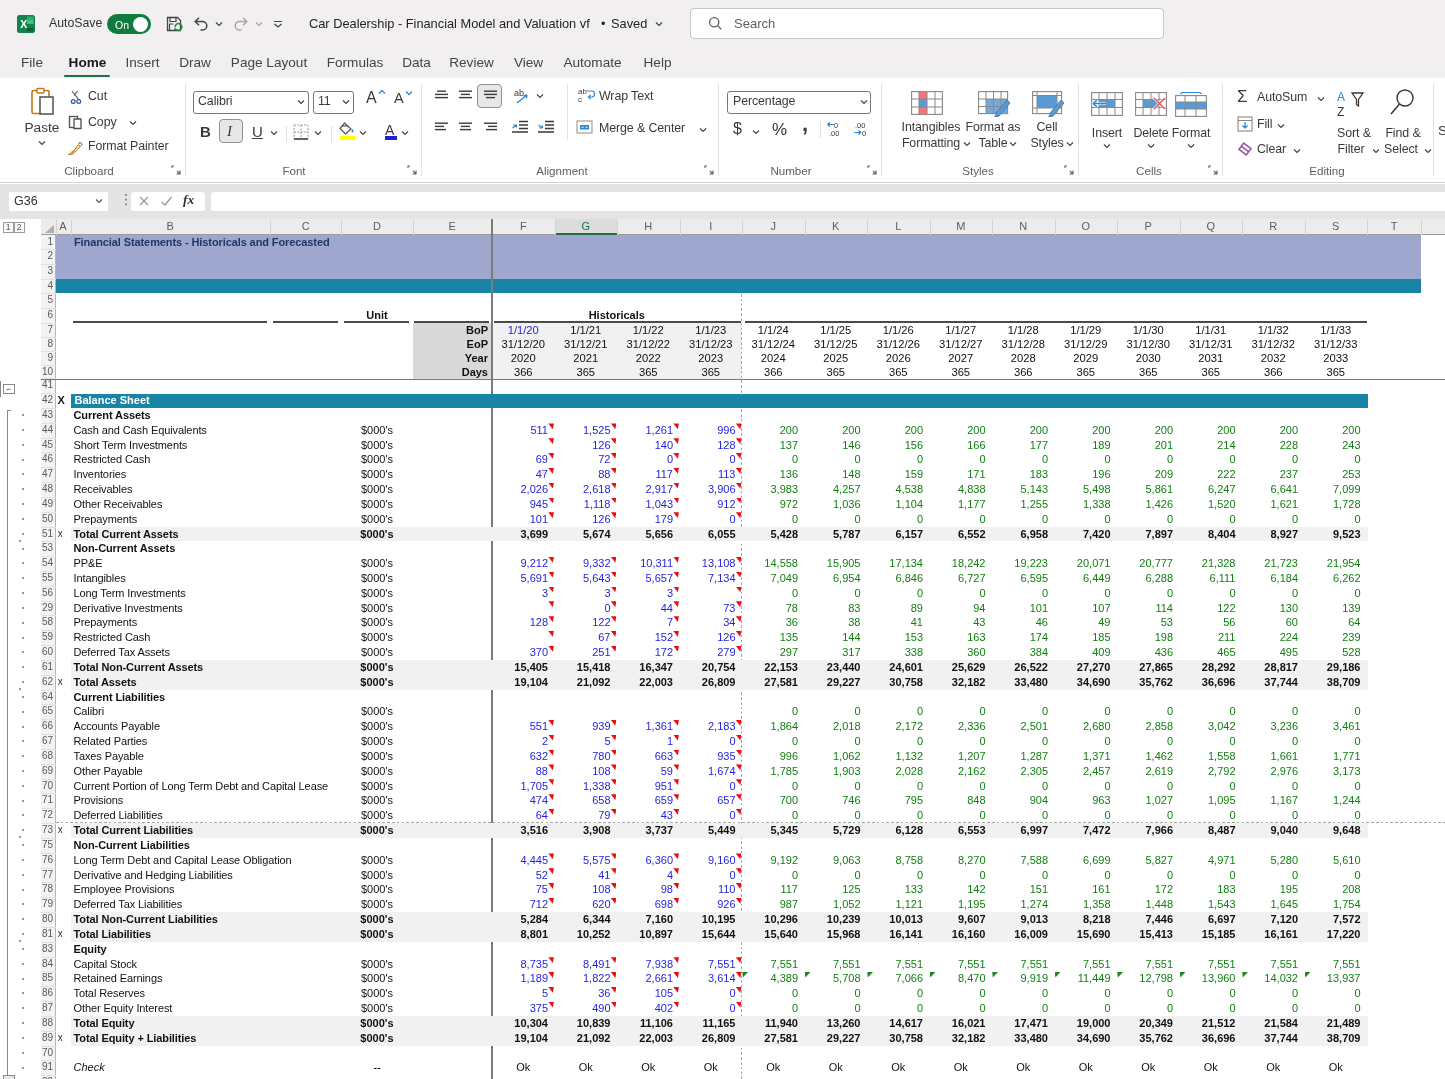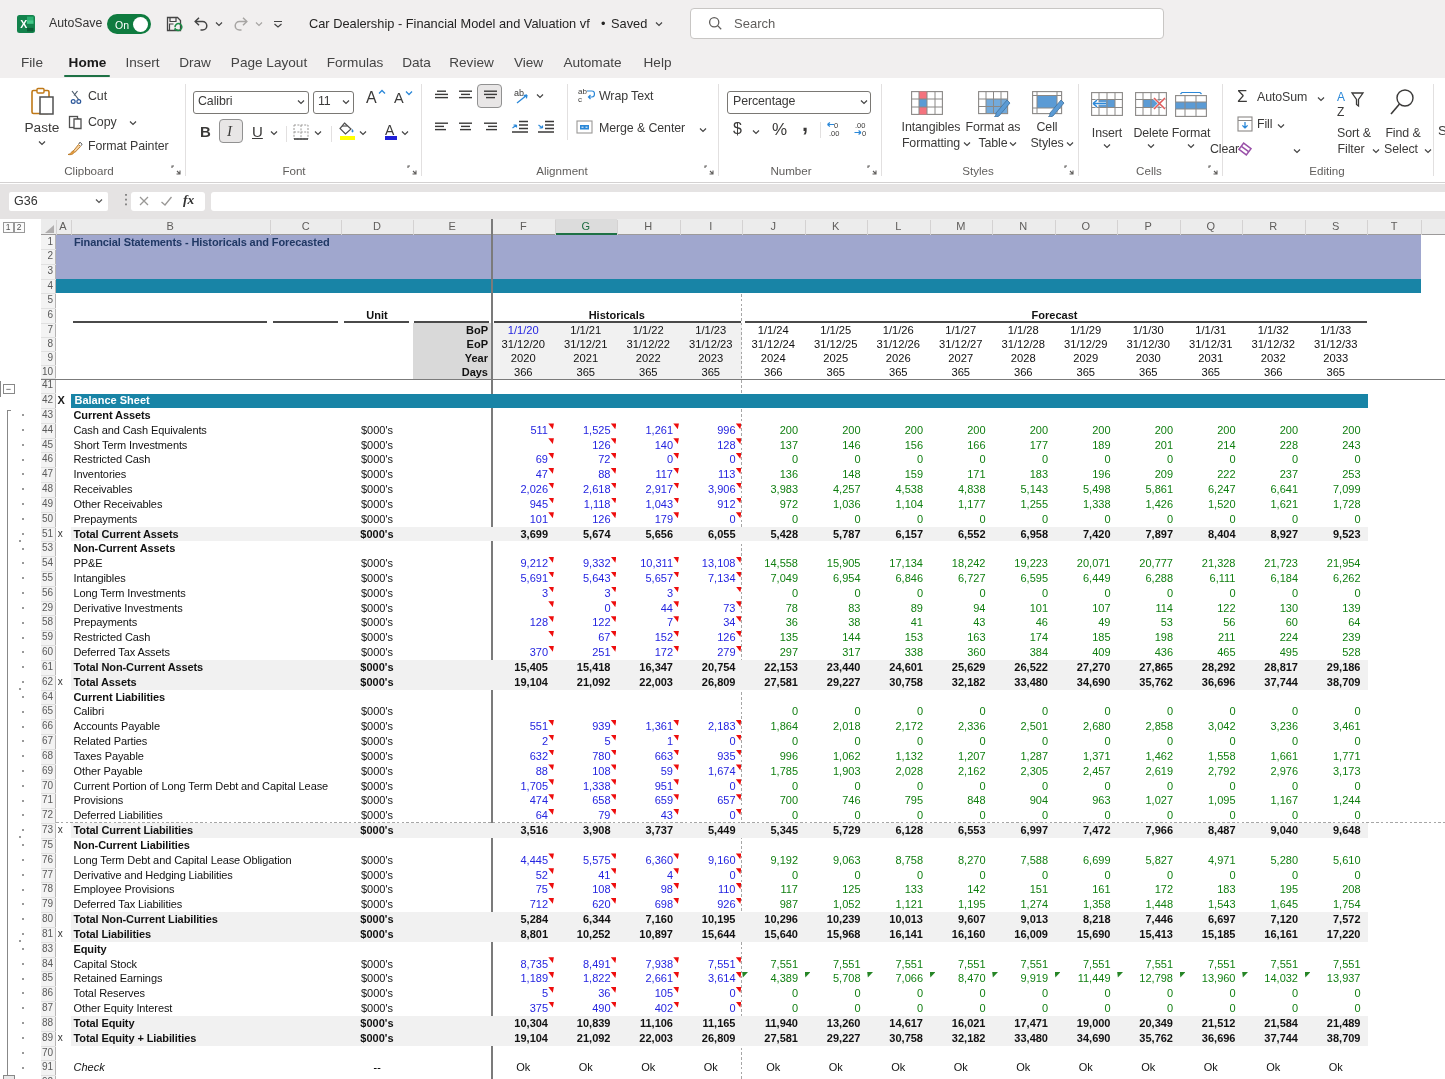--- a/index.html
+++ b/index.html
@@ -357,21 +357,21 @@
 <path d="M8 6 V12 M8 12 l-2.6-2.6 M8 12 l2.6-2.6" stroke="#2b88d8" stroke-width="1.3" fill="none"></path>
     </svg>
 <div class="gt a" style="left:1257px;top:39px">Fill</div>
 <svg class="a" style="left:1277px;top:45px" width="8.0" height="6.0" viewBox="0 0 8 6">
       <path d="M1 1.5 L4 4.5 L7 1.5" stroke="#444" stroke-width="1.2" fill="none"></path>
     </svg>
 <svg class="a" style="left:1236px;top:63px" width="17" height="16" viewBox="0 0 17 16">
 <path d="M8.5 2 L15 8.5 L9.5 14 L3 7.5 z" fill="#fff" stroke="#9950a8" stroke-width="1.5" transform="rotate(-8 9 8)"></path>
 <path d="M5.8 4.8 L12.2 11.2" stroke="#9950a8" stroke-width="1.5" transform="rotate(-8 9 8)"></path>
     </svg>
-<div class="gt a" style="left:1210px;top:64px">Clear</div>
+<div class="gt a" style="left:1257px;top:64px">Clear</div>
 <svg class="a" style="left:1293px;top:70px" width="8.0" height="6.0" viewBox="0 0 8 6">
       <path d="M1 1.5 L4 4.5 L7 1.5" stroke="#444" stroke-width="1.2" fill="none"></path>
     </svg>
 <svg class="a" style="left:1337px;top:12px" width="36" height="30" viewBox="0 0 36 30">
 <text x="0" y="11" font-size="12" fill="#2b88d8" font-family="Liberation Sans">A</text>
 <text x="0" y="26" font-size="12" fill="#3b3a39" font-family="Liberation Sans">Z</text>
 <path d="M15 3 L26 3 L21.5 9.5 L21.5 16 L19.5 14.5 L19.5 9.5 z" fill="none" stroke="#3b3a39" stroke-width="1.3"></path>
     </svg>
 <div class="gt a" style="left:1294px;top:48px;width:120px;text-align:center">Sort &amp;</div>
 <div class="gt a" style="left:1294px;top:64px;width:114px;text-align:center">Filter</div>
@@ -626,21 +626,20 @@
 <div class="a" style="left:55.5px;top:15.5px;width:1365.5px;height:44.1px;background:#a0a7ce"></div>
 <div class="a" style="left:55.5px;top:59.60000000000002px;width:1365.5px;height:14.8px;background:#1884a6"></div>
 <div class="a" style="left:74px;top:16.19999999999999px;height:14.4px;line-height:14.4px;font-weight:bold;color:#203864;font-size:11px;letter-spacing:-0.1px">Financial Statements - Historicals and Forecasted</div>
 <div class="a bold" style="left:341.3px;top:89.05000000000001px;width:71.3px;text-align:center;height:14.65px;line-height:14.65px">Unit</div>
 <div class="a" style="left:73px;top:102.19999999999999px;width:194px;height:1.6px;background:#4a4a4a"></div>
 <div class="a" style="left:272.5px;top:102.19999999999999px;width:65.5px;height:1.6px;background:#4a4a4a"></div>
 <div class="a" style="left:344px;top:102.19999999999999px;width:65px;height:1.6px;background:#4a4a4a"></div>
 <div class="a" style="left:413.5px;top:102.19999999999999px;width:75.0px;height:1.6px;background:#4a4a4a"></div>
 <div class="a bold" style="left:492px;top:89.05000000000001px;width:249.5px;text-align:center;height:14.65px;line-height:14.65px">Historicals</div>
 <div class="a" style="left:493.5px;top:102.19999999999999px;width:247.5px;height:1.6px;background:#4a4a4a"></div>
-<div class="a bold" style="left:742px;top:89.05000000000001px;width:625px;text-align:center;height:14.65px;line-height:14.65px">Forecast</div>
 <div class="a" style="left:744.5px;top:102.19999999999999px;width:622.5px;height:1.6px;background:#4a4a4a"></div>
 <div class="a" style="left:412.6px;top:103.69999999999999px;width:79.4px;height:56px;background:#d9d9d9"></div>
 <div class="a" style="left:492px;top:103.69999999999999px;width:249.5px;height:56px;background:#f1f1f1"></div>
 <div class="a bold" style="left:412.6px;top:103.69999999999999px;width:75.4px;text-align:right;height:14px;line-height:14px">BoP</div>
 <div class="a bold" style="left:412.6px;top:117.69999999999999px;width:75.4px;text-align:right;height:14px;line-height:14px">EoP</div>
 <div class="a bold" style="left:412.6px;top:131.7px;width:75.4px;text-align:right;height:14px;line-height:14px">Year</div>
 <div class="a bold" style="left:412.6px;top:145.7px;width:75.4px;text-align:right;height:14px;line-height:14px">Days</div>
 <div class="a" style="left:492px;top:103.69999999999999px;height:14px;line-height:14px;font-size:11.2px;white-space:nowrap"><span style="display:inline-block;width:62.5px;text-align:center;color:#2424e0">1/1/20</span><span style="display:inline-block;width:62.5px;text-align:center;color:#111">1/1/21</span><span style="display:inline-block;width:62.5px;text-align:center;color:#111">1/1/22</span><span style="display:inline-block;width:62.5px;text-align:center;color:#111">1/1/23</span><span style="display:inline-block;width:62.5px;text-align:center;color:#111">1/1/24</span><span style="display:inline-block;width:62.5px;text-align:center;color:#111">1/1/25</span><span style="display:inline-block;width:62.5px;text-align:center;color:#111">1/1/26</span><span style="display:inline-block;width:62.5px;text-align:center;color:#111">1/1/27</span><span style="display:inline-block;width:62.5px;text-align:center;color:#111">1/1/28</span><span style="display:inline-block;width:62.5px;text-align:center;color:#111">1/1/29</span><span style="display:inline-block;width:62.5px;text-align:center;color:#111">1/1/30</span><span style="display:inline-block;width:62.5px;text-align:center;color:#111">1/1/31</span><span style="display:inline-block;width:62.5px;text-align:center;color:#111">1/1/32</span><span style="display:inline-block;width:62.5px;text-align:center;color:#111">1/1/33</span></div>
 <div class="a" style="left:492px;top:117.69999999999999px;height:14px;line-height:14px;font-size:11.2px;white-space:nowrap"><span style="display:inline-block;width:62.5px;text-align:center;color:#111">31/12/20</span><span style="display:inline-block;width:62.5px;text-align:center;color:#111">31/12/21</span><span style="display:inline-block;width:62.5px;text-align:center;color:#111">31/12/22</span><span style="display:inline-block;width:62.5px;text-align:center;color:#111">31/12/23</span><span style="display:inline-block;width:62.5px;text-align:center;color:#111">31/12/24</span><span style="display:inline-block;width:62.5px;text-align:center;color:#111">31/12/25</span><span style="display:inline-block;width:62.5px;text-align:center;color:#111">31/12/26</span><span style="display:inline-block;width:62.5px;text-align:center;color:#111">31/12/27</span><span style="display:inline-block;width:62.5px;text-align:center;color:#111">31/12/28</span><span style="display:inline-block;width:62.5px;text-align:center;color:#111">31/12/29</span><span style="display:inline-block;width:62.5px;text-align:center;color:#111">31/12/30</span><span style="display:inline-block;width:62.5px;text-align:center;color:#111">31/12/31</span><span style="display:inline-block;width:62.5px;text-align:center;color:#111">31/12/32</span><span style="display:inline-block;width:62.5px;text-align:center;color:#111">31/12/33</span></div>
 <div class="a" style="left:492px;top:131.7px;height:14px;line-height:14px;font-size:11.2px;white-space:nowrap"><span style="display:inline-block;width:62.5px;text-align:center;color:#111">2020</span><span style="display:inline-block;width:62.5px;text-align:center;color:#111">2021</span><span style="display:inline-block;width:62.5px;text-align:center;color:#111">2022</span><span style="display:inline-block;width:62.5px;text-align:center;color:#111">2023</span><span style="display:inline-block;width:62.5px;text-align:center;color:#111">2024</span><span style="display:inline-block;width:62.5px;text-align:center;color:#111">2025</span><span style="display:inline-block;width:62.5px;text-align:center;color:#111">2026</span><span style="display:inline-block;width:62.5px;text-align:center;color:#111">2027</span><span style="display:inline-block;width:62.5px;text-align:center;color:#111">2028</span><span style="display:inline-block;width:62.5px;text-align:center;color:#111">2029</span><span style="display:inline-block;width:62.5px;text-align:center;color:#111">2030</span><span style="display:inline-block;width:62.5px;text-align:center;color:#111">2031</span><span style="display:inline-block;width:62.5px;text-align:center;color:#111">2032</span><span style="display:inline-block;width:62.5px;text-align:center;color:#111">2033</span></div>

